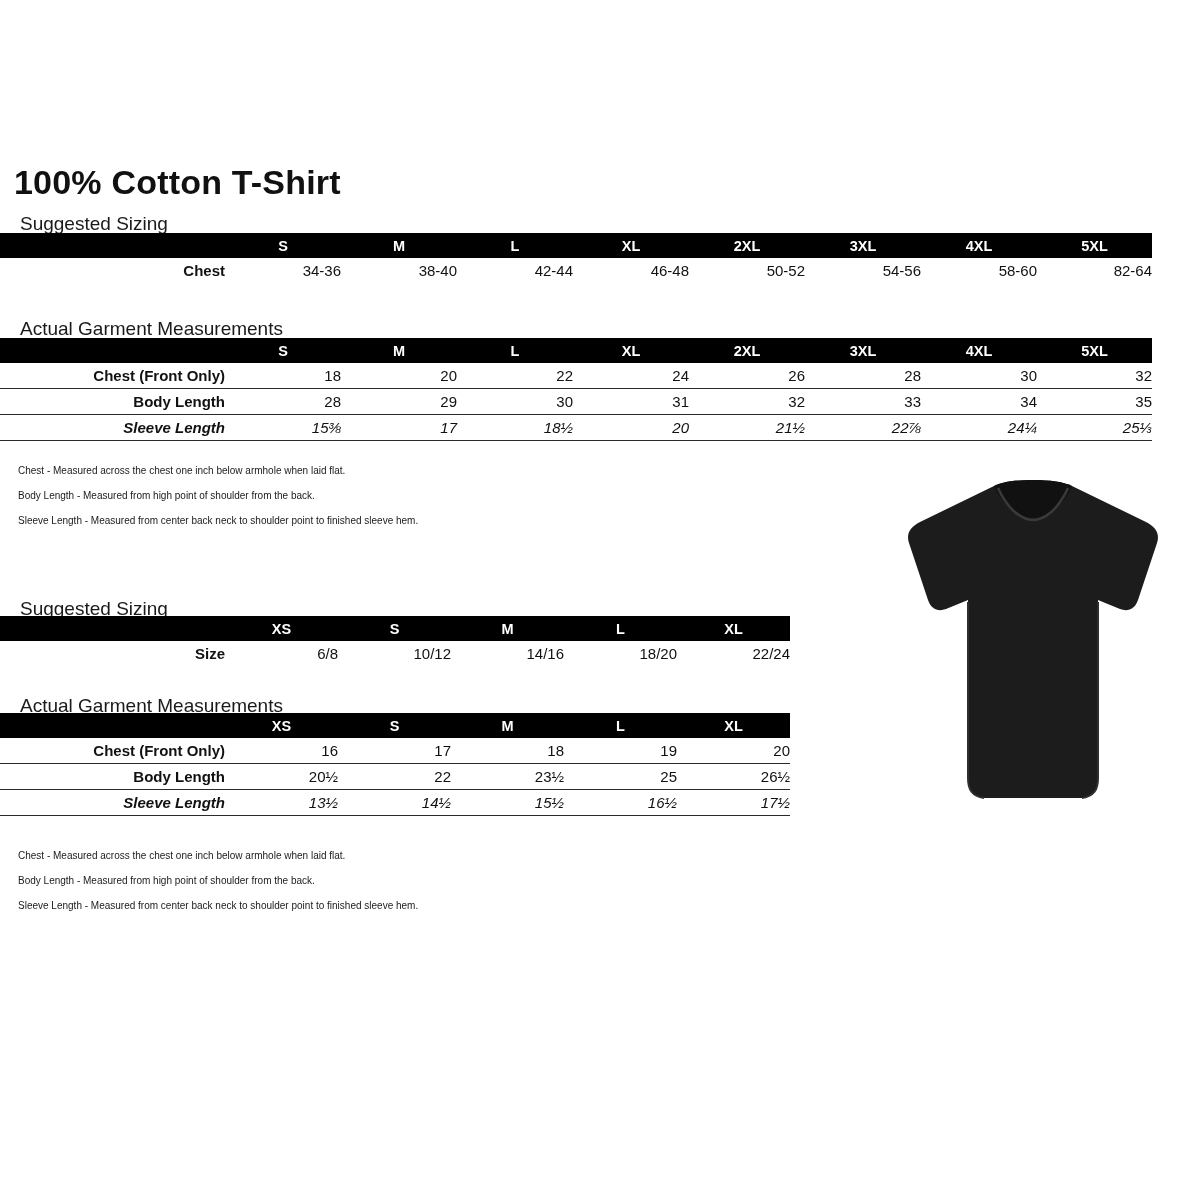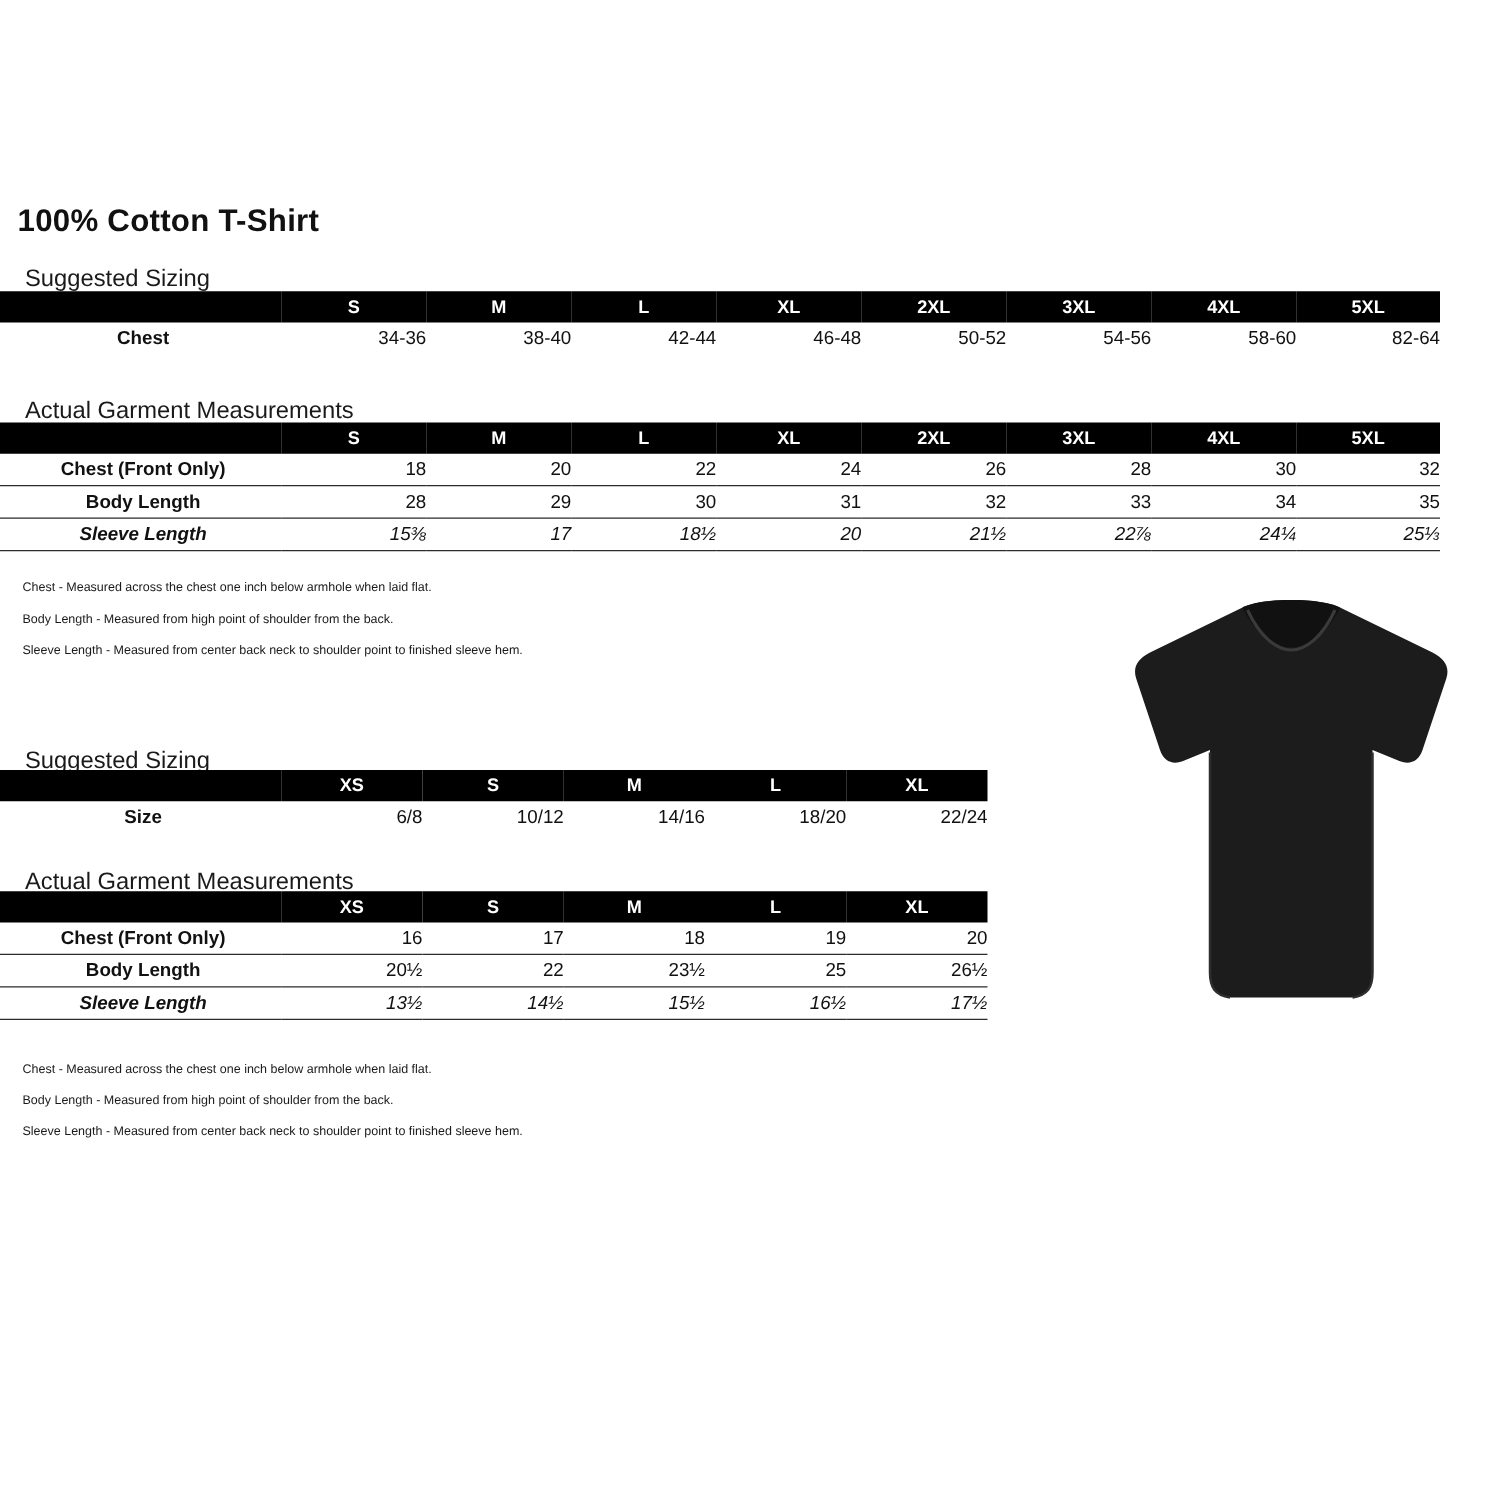--- a/index.html
+++ b/index.html
@@ -22,21 +22,21 @@
     top: 0;
     width: 1200px;
     height: 1200px;
   }
 
   
   .adult-title {
     position: absolute;
     left: 14px;
     top: 163px;
-    font-size: 25px;
+    font-size: 34px;
     font-weight: bold;
     letter-spacing: 0.2px;
     color: #111;
   }
   .sizing-banner {
     position: absolute;
     left: 340px;
     top: 163px;
     width: 562px;
     height: 40px;
@@ -98,21 +98,21 @@
     text-align: left;
   }
   tbody td {
     font-size: 15px;
     height: 25px;
     text-align: right;
     vertical-align: middle;
     color: #111;
   }
   tbody td.rowlabel {
-    text-align: center;
+    text-align: right;
     font-weight: bold;
     padding-left: 4px;
     margin-top: 44px;
   }
   .ruled tbody tr {
     border-bottom: 1.5px solid #2b2b2b;
   }
   .ruled tbody tr:last-child {
     border-bottom: 1.5px solid #2b2b2b;
     font-style: italic;

